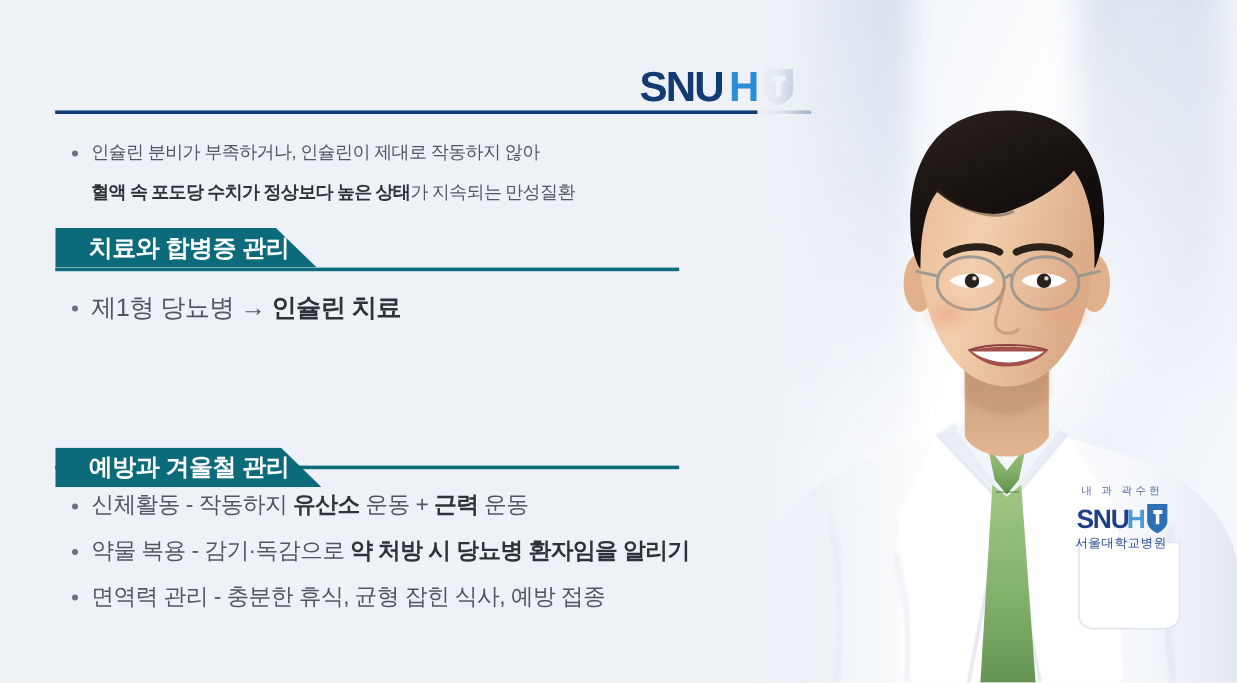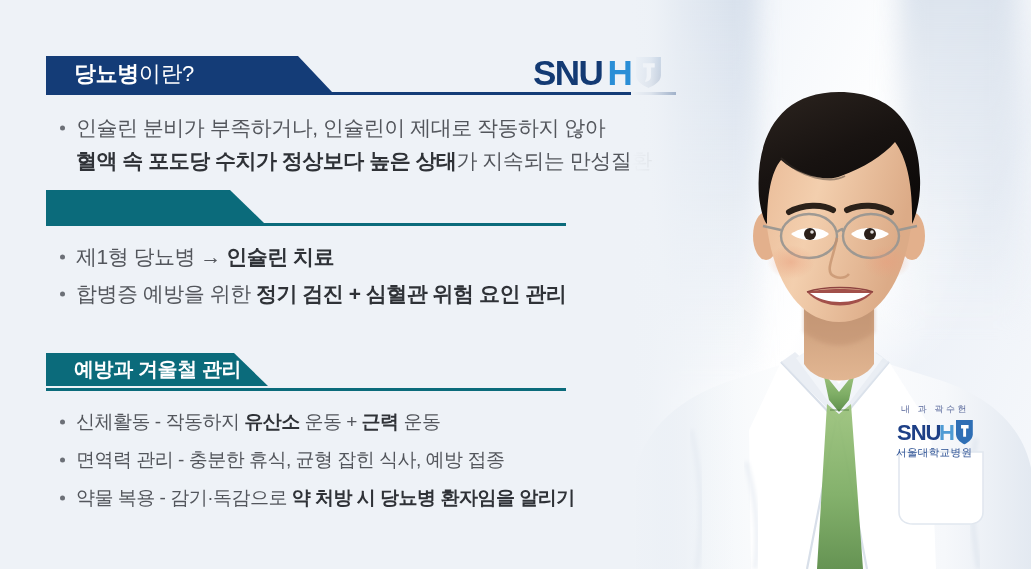--- a/index.html
+++ b/index.html
@@ -105,21 +105,21 @@
 
   
   #band-1 { left: 46px; top: 56px; width: 286px; height: 36px; font-size: 22px; }
   #rule-1 { left: 46px; top: 92px; width: 630px; }
 
   
   #band-2 { left: 46px; top: 190px; width: 218px; height: 33px; font-size: 20px; }
   #rule-2 { left: 46px; top: 223px; width: 520px; }
 
   
-  #band-3 { left: 46px; top: 353px; width: 222px; height: 33px; font-size: 20px; }
+  #band-3 { left: 46px; top: 373px; width: 222px; height: 33px; font-size: 20px; }
   #rule-3 { left: 46px; top: 388px; width: 520px; }
 
   
   #snuh-logo {
     position: absolute;
     left: 533px;
     top: 52px;
     height: 40px;
     display: flex;
     align-items: center;
@@ -161,23 +161,23 @@
     top: 50%;
     transform: translateY(-50%);
     width: 5px;
     height: 5px;
     border-radius: 50%;
     background: #6c7077;
   }
   .cont { padding-left: 22px; white-space: nowrap; letter-spacing: -0.5px; color: #53565c; }
   b.em { color: #2f3237; font-weight: bold; }
 
-  #bullets-1 { left: 54px; top: 112px; font-size: 21px; }
+  #bullets-1 { left: 54px; top: 112px; font-size: 15px; }
   #bullets-1 .bullet { line-height: 32px; }
-  #bullets-1 .cont   { line-height: 34px; }
+  #bullets-1 .cont   { line-height: 34px; font-family: Liberation Serif, serif; }
 
   #bullets-2 { left: 54px; top: 238px; font-size: 21px; }
   #bullets-2 .bullet { line-height: 37px; }
 
   #bullets-3 { left: 54px; top: 403px; font-size: 19px; }
   #bullets-3 .bullet { line-height: 38px; }
 </style>
 </head>
 <body>
 
@@ -333,50 +333,46 @@
             <stop offset="100%" stop-color="#14386f"></stop>
           </linearGradient>
         </defs>
         <path d="M0 0 L40 0 L40 30 C 40 42 24 48 20 50 C 16 48 0 42 0 30 Z" fill="url(#shG)"></path>
         <path d="M11 10 L30 10 L30 17 L24 17 L24 31 C 24 37 19 40 14 40 C 16 37 17 34 17 30 L17 17 L11 17 Z" fill="#ffffff"></path>
       </svg>
     </span>
   </div>
 
   <div class="rule rule-navy" id="rule-1"></div>
-  <div class="band band-navy" id="band-1">
-    <span class="band-shape"></span>
-    <span class="band-text"><span class="band-strong">당뇨병</span><span class="band-light">이란?</span></span>
-  </div>
 
   <div class="bullets" id="bullets-1">
     <div class="bullet"><span>인슐린 분비가 부족하거나,  인슐린이 제대로 작동하지 않아</span></div>
     <div class="cont"><b class="em">혈액 속 포도당 수치가 정상보다 높은 상태</b><span>가 지속되는 만성질환</span></div>
   </div>
 
   <div class="rule rule-teal" id="rule-2"></div>
   <div class="band band-teal" id="band-2">
     <span class="band-shape"></span>
+    <span class="band-text band-strong">치료와 합병증 관리</span>
   </div>
 
   <div class="bullets" id="bullets-2">
     <div class="bullet"><span>제1형 당뇨병 → </span><b class="em">인슐린 치료</b></div>
 
 
-    <div class="bullet"><span>합병증 예방을 위한 </span><b class="em">정기 검진 + 심혈관 위험 요인 관리</b></div>
   </div>
 
   <div class="rule rule-teal" id="rule-3"></div>
   <div class="band band-teal" id="band-3">
     <span class="band-shape"></span>
     <span class="band-text band-strong">예방과 겨울철 관리</span>
   </div>
 
   <div class="bullets" id="bullets-3">
 
     <div class="bullet"><span>신체활동 - 작동하지 </span><b class="em">유산소</b><span> 운동 + </span><b class="em">근력</b><span> 운동</span></div>
 
+    <div class="bullet"><span>약물 복용 - 감기·독감으로 </span><b class="em">약 처방 시 당뇨병 환자임을 알리기</b></div>
+
     <div class="bullet"><span>면역력 관리 - 충분한 휴식, 균형 잡힌 식사, 예방 접종</span></div>
-
-    <div class="bullet"><span>약물 복용 - 감기·독감으로 </span><b class="em">약 처방 시 당뇨병 환자임을 알리기</b></div>
   </div>
 
 </div>
 
 </body></html>

